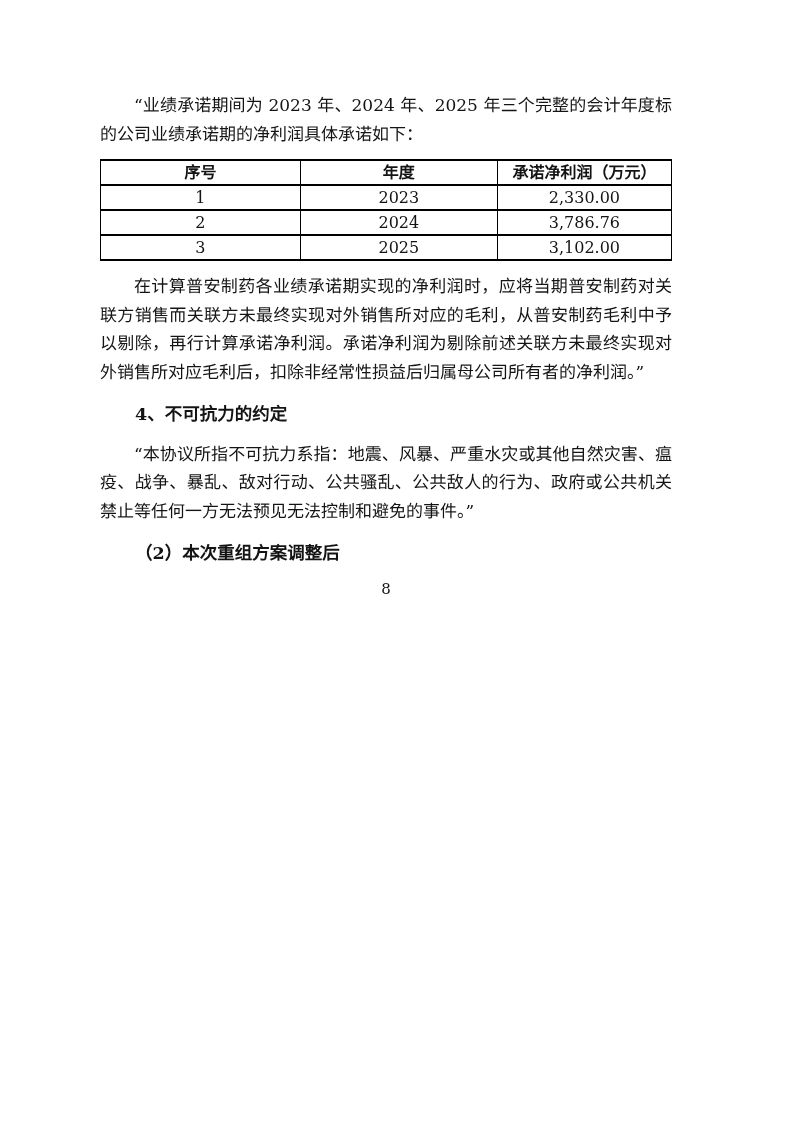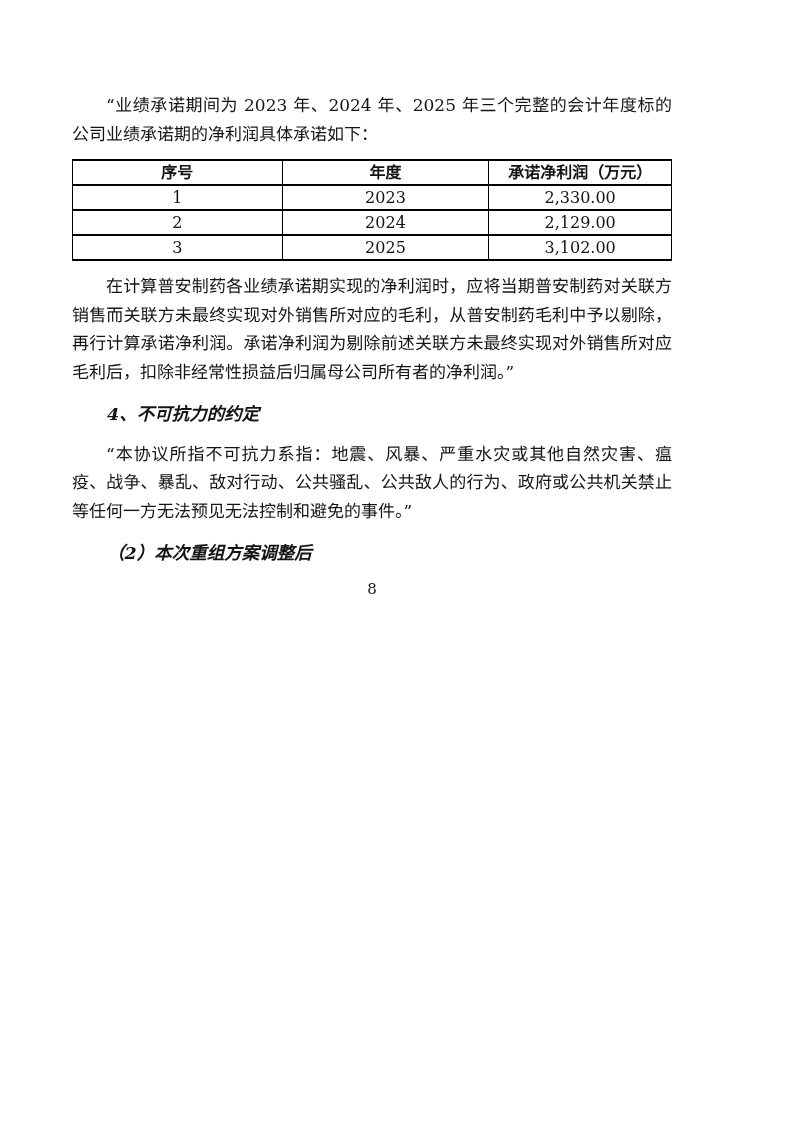--- a/index.html
+++ b/index.html
@@ -4,38 +4,37 @@
 <style>
   html,body { margin:0; padding:0; background:#ffffff; }
   .page {
     position:relative;
     width:793px; height:1122px;
     box-sizing:border-box;
     margin:0 auto;
     background:#ffffff;
     color:#141414;
     font-family:"DejaVu Serif","Liberation Serif",serif;
-    padding:91px 121px 0 72px;
+    padding:91px 121px 0 100px;
     overflow:hidden;
   }
   .para {
     font-size:17px;
     line-height:28.5px;
     text-align:justify;
     text-indent:2em;
     margin:0 0 11px 0;
     word-break:break-all;
   }
   .heading {
     font-size:17.5px;
     line-height:28.5px;
     font-weight:bold;
     text-indent:2em;
     margin:14px 0 11px 0;
-    font-style:italic;
   }
   table.commit {
     width:100%;
     border-collapse:collapse;
     table-layout:fixed;
     margin:8px 0 11px 0;
     border:2.5px solid #000;
     border-left-width:1px;
     border-right-width:1px;
   }
@@ -86,21 +85,21 @@
     </thead>
     <tbody>
       <tr>
         <td>1</td>
         <td>2023</td>
         <td>2,330.00</td>
       </tr>
       <tr>
         <td>2</td>
         <td>2024</td>
-        <td>2,129.00</td>
+        <td>3,786.76</td>
       </tr>
       <tr>
         <td>3</td>
         <td>2025</td>
         <td>3,102.00</td>
       </tr>
     </tbody>
   </table>
 
   <p class="para">在计算普安制药各业绩承诺期实现的净利润时，应将当期普安制药对关联方销售而关联方未最终实现对外销售所对应的毛利，从普安制药毛利中予以剔除，再行计算承诺净利润。承诺净利润为剔除前述关联方未最终实现对外销售所对应毛利后，扣除非经常性损益后归属母公司所有者的净利润。”</p>

